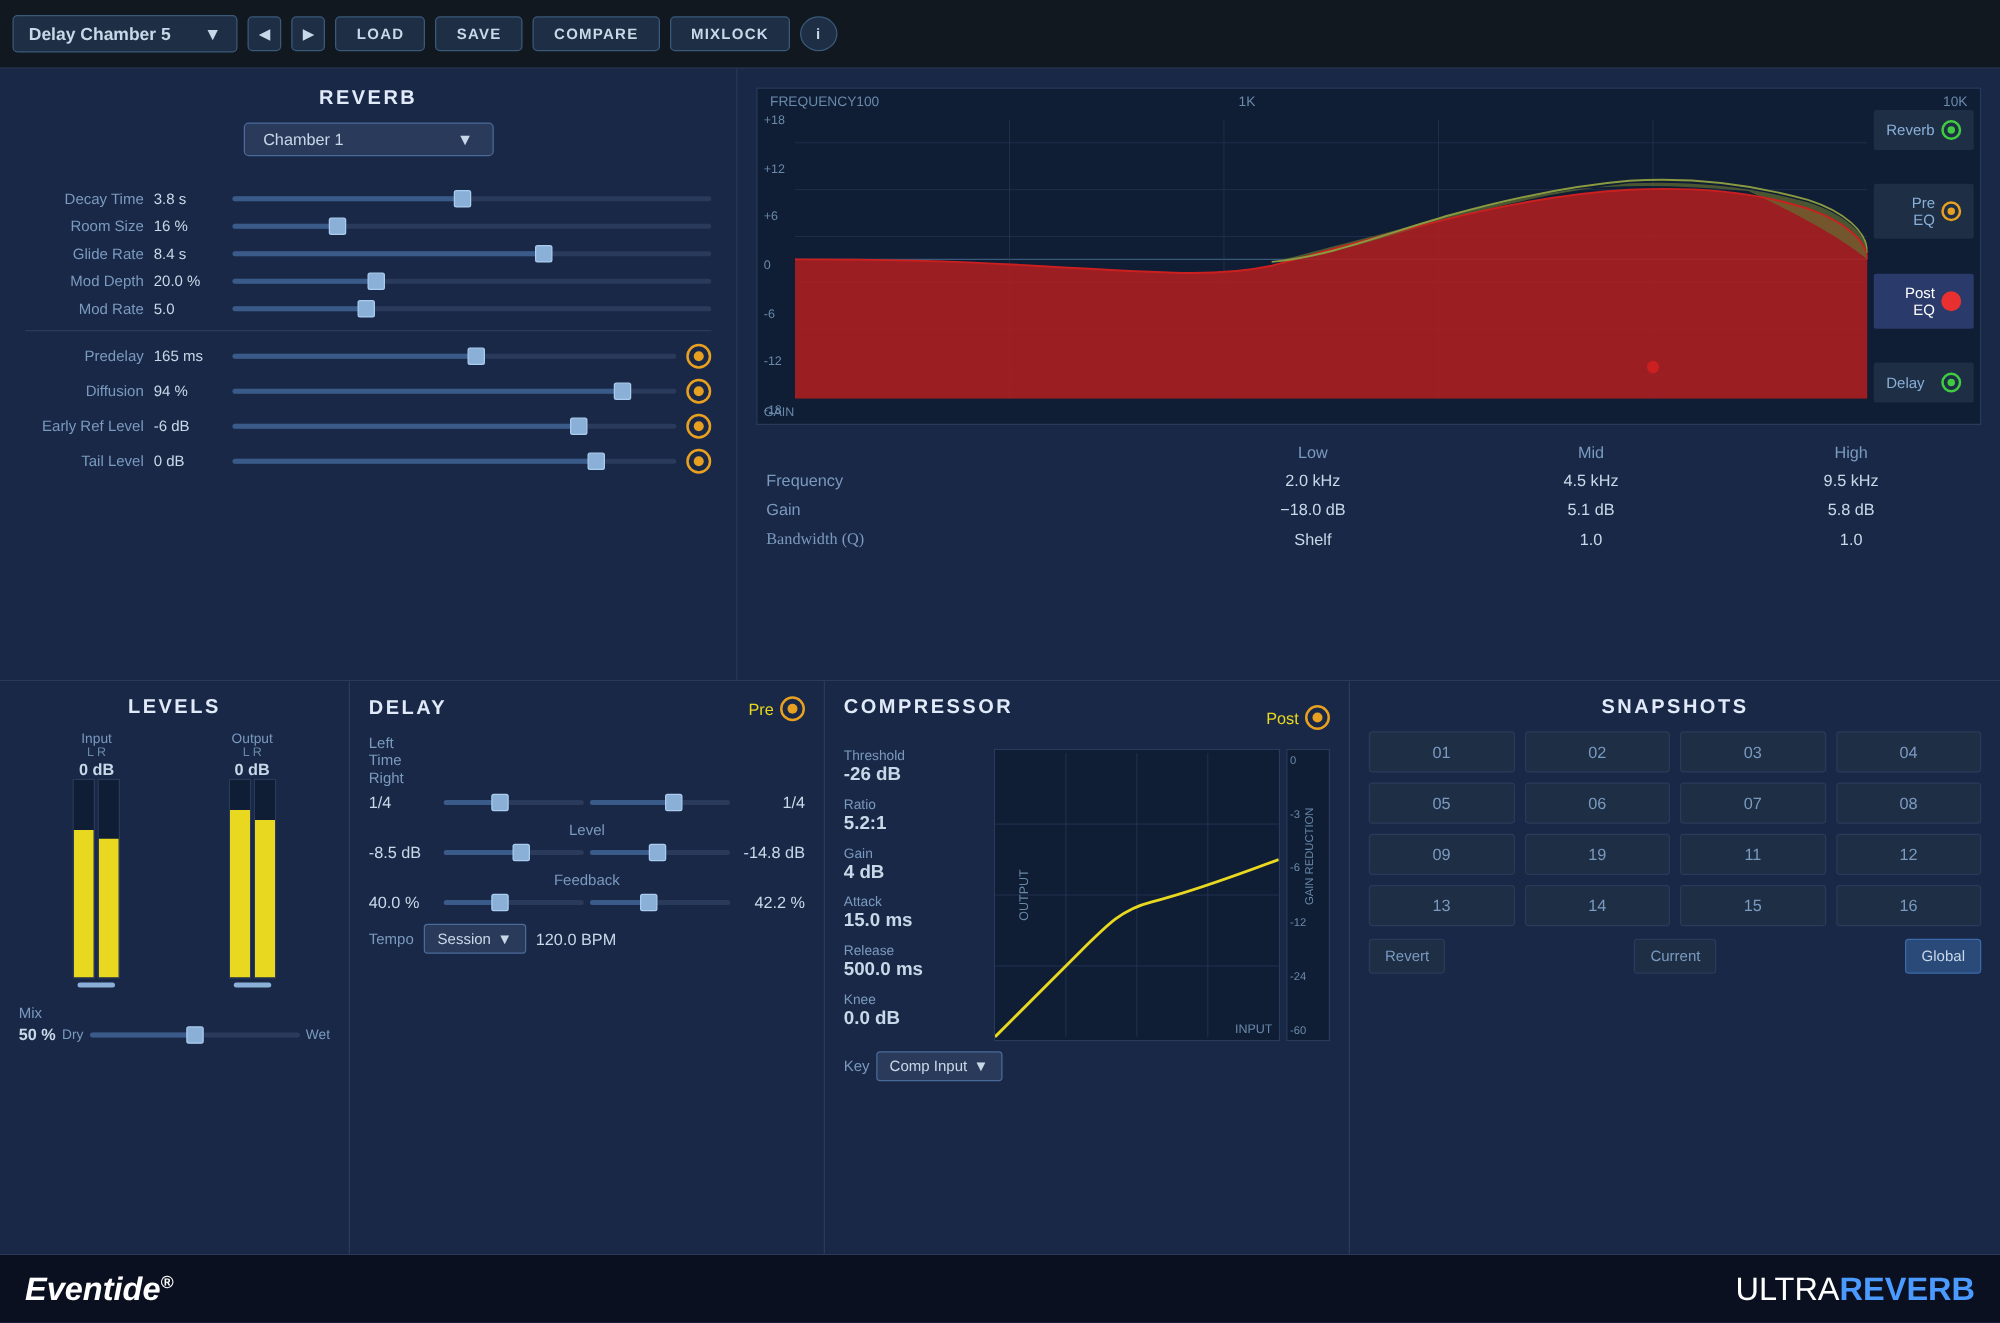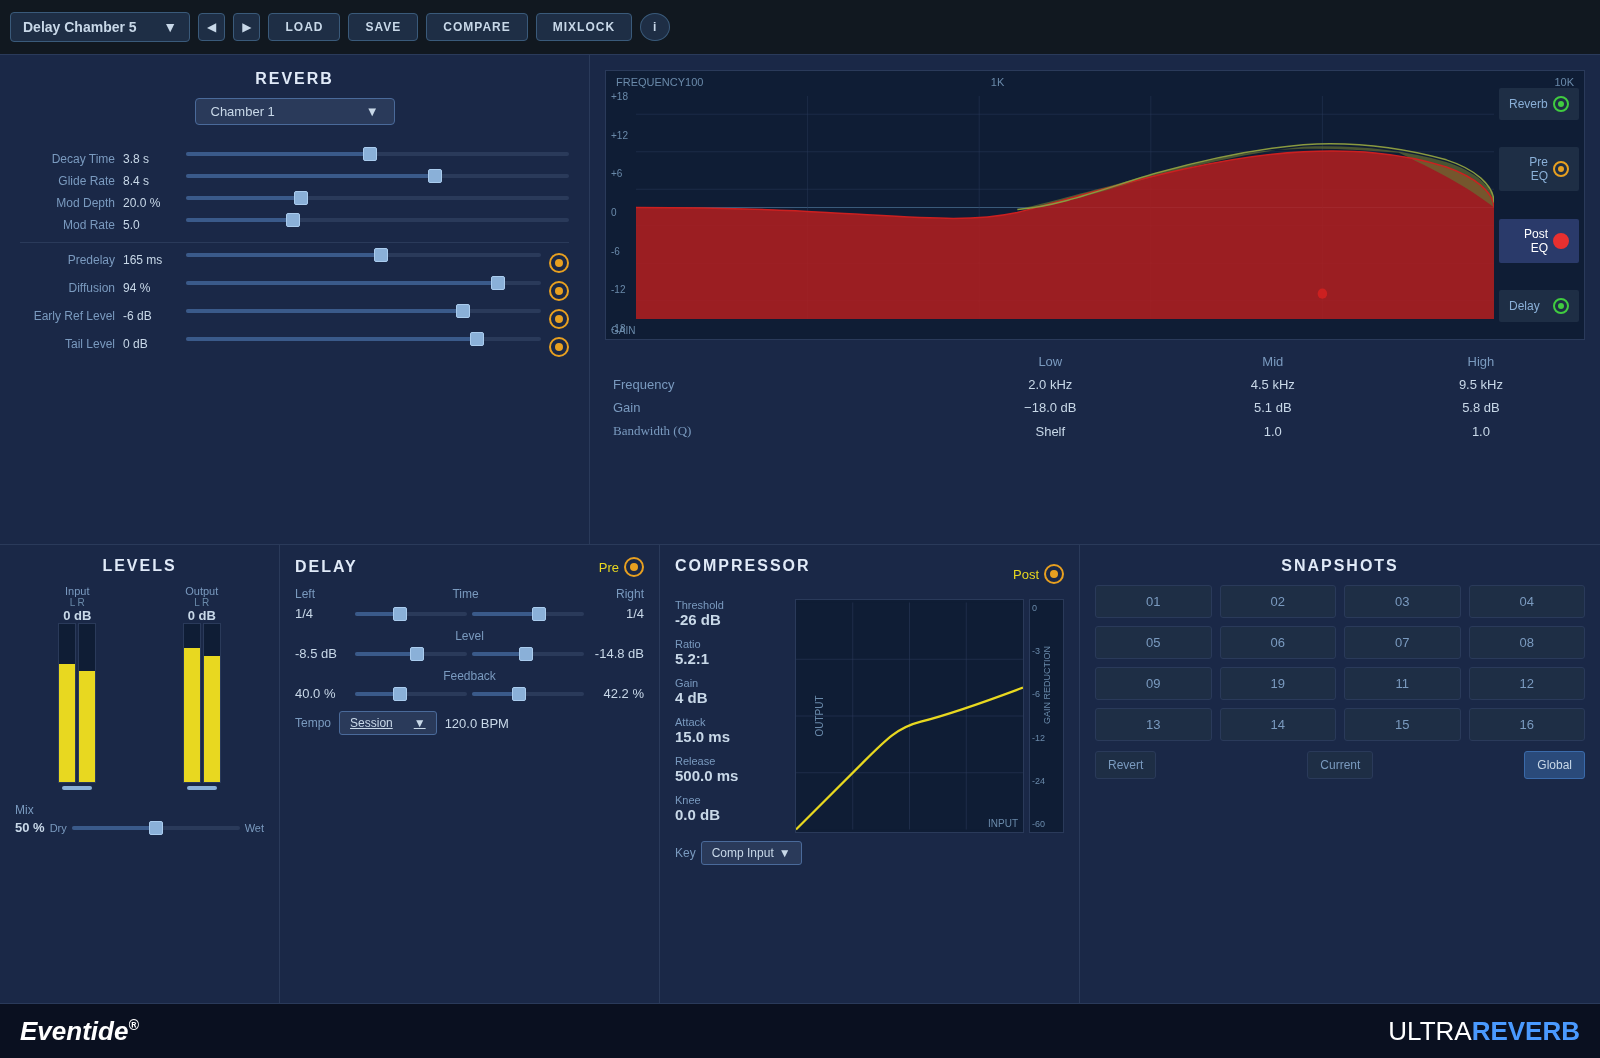--- a/index.html
+++ b/index.html
@@ -102,20 +102,21 @@
       border-radius: 4px;
       display: flex;
       align-items: center;
       justify-content: space-between;
       width: 200px;
       margin: 0 auto 15px;
       cursor: pointer;
     }
     .param-row {
       display: flex;
+      align-items: center;
       margin-bottom: 8px;
       gap: 8px;
     }
     .param-label {
       color: #7a9abf;
       font-size: 12px;
       width: 95px;
       text-align: right;
       flex-shrink: 0;
     }
@@ -335,20 +336,21 @@
       align-items: center;
       justify-content: space-between;
       margin-bottom: 10px;
     }
     .delay-col-labels {
       display: flex;
       justify-content: space-between;
       color: #7a9abf;
       font-size: 12px;
       margin-bottom: 5px;
+      flex-direction: column;
     }
     .delay-row {
       display: flex;
       align-items: center;
       margin-bottom: 8px;
       gap: 5px;
     }
     .delay-val {
       color: #c8d8e8;
       font-size: 13px;
@@ -365,23 +367,22 @@
     }
     .tempo-select {
       background: #2a3a5a;
       border: 1px solid #4a6a9a;
       color: #c8d8e8;
       padding: 4px 10px;
       font-size: 12px;
       border-radius: 3px;
       display: flex;
       align-items: center;
-      gap: 21px;
-      cursor: pointer;
-      text-decoration: underline;
+      gap: 5px;
+      cursor: pointer;
     }
 
     
     #compressor-panel {
       width: 420px;
       padding: 12px 15px;
       border-right: 1px solid #2a3a5a;
       background: #1a2847;
     }
     .comp-layout {
@@ -544,20 +545,28 @@
         </div>
       </div>
 
       <div id="reverb-params">
         <div class="param-row">
           <span class="param-label">Decay Time</span>
           <span class="param-value">3.8 s</span>
           <div class="slider-track">
             <div class="slider-fill" style="width:48%"></div>
             <div class="slider-thumb" style="left:calc(48% - 7px)"></div>
+          </div>
+        </div>
+        <div class="param-row">
+          <span class="param-label">Room Size</span>
+          <span class="param-value">16 %</span>
+          <div class="slider-track">
+            <div class="slider-fill" style="width:22%"></div>
+            <div class="slider-thumb" style="left:calc(22% - 7px)"></div>
           </div>
         </div>
         <div class="param-row">
           <span class="param-label">Glide Rate</span>
           <span class="param-value">8.4 s</span>
           <div class="slider-track">
             <div class="slider-fill" style="width:65%"></div>
             <div class="slider-thumb" style="left:calc(65% - 7px)"></div>
           </div>
         </div>

